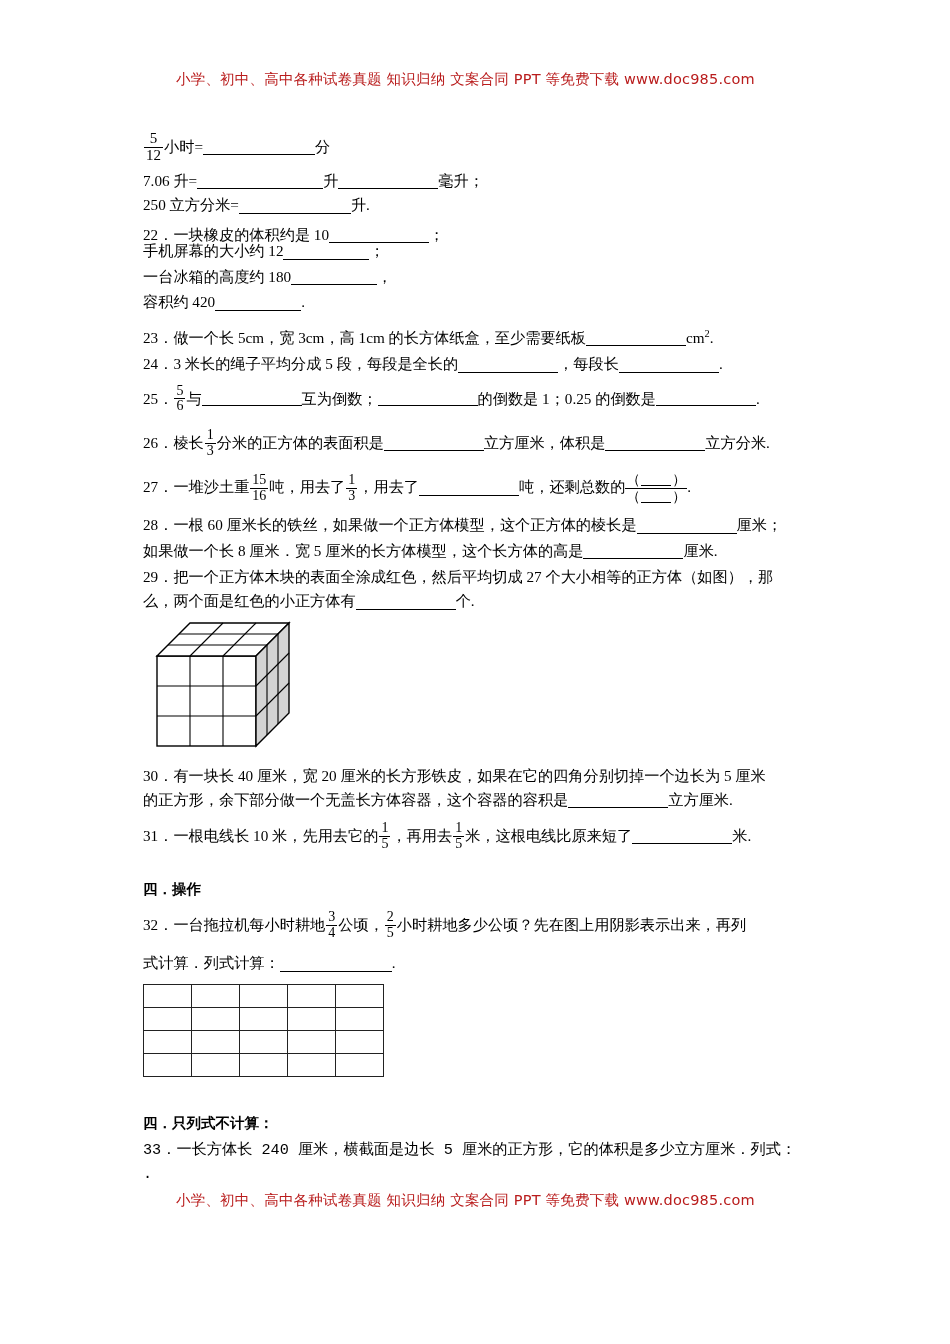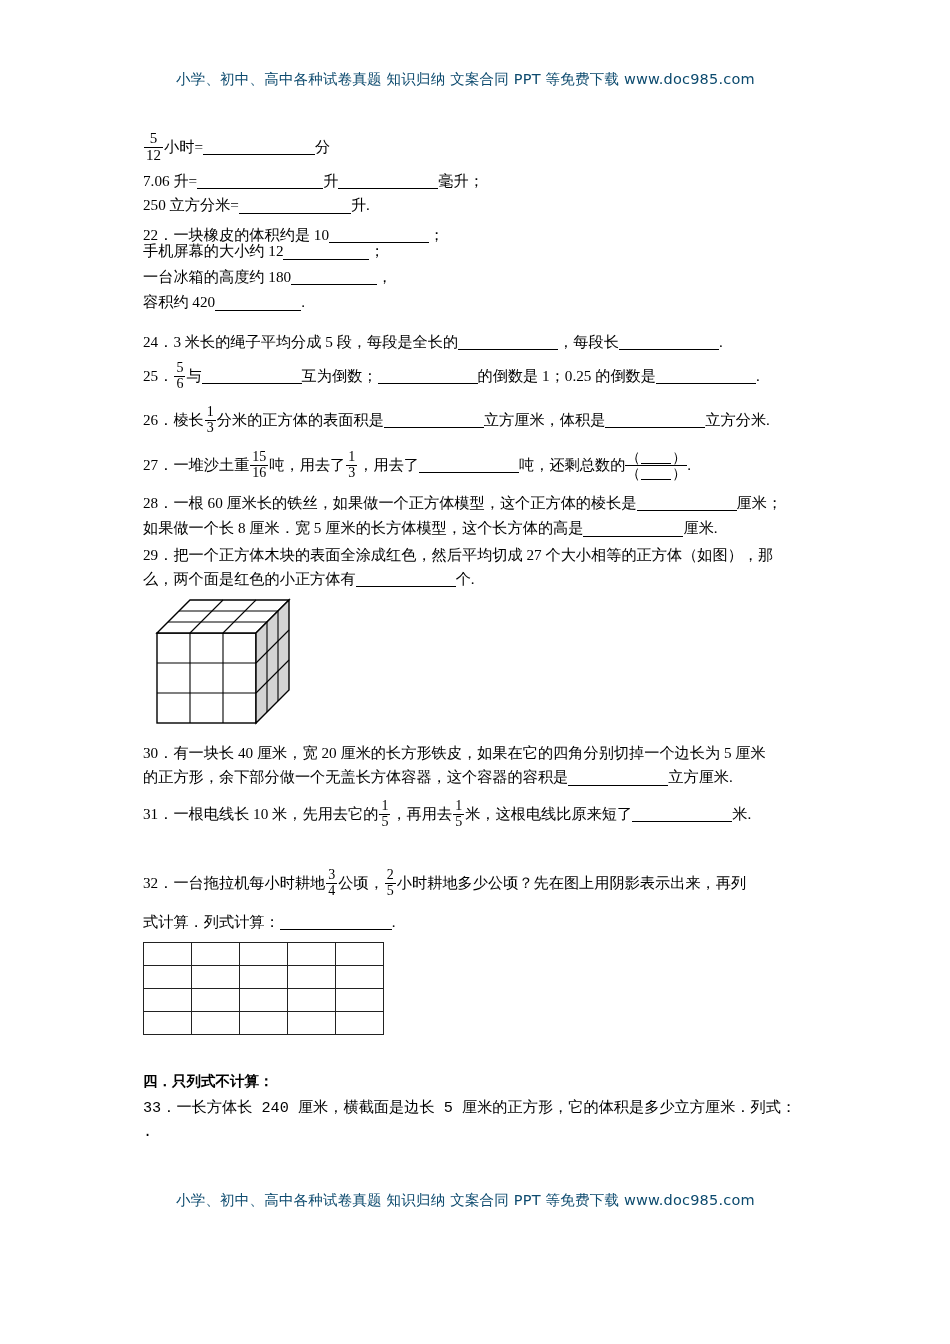--- a/index.html
+++ b/index.html
@@ -20,21 +20,21 @@
     left: 0; top: 0;
     width: 950px;
     height: 1344px;
   }
   .watermark {
     position: absolute;
     left: 176px;
     width: 640px;
     font-family: "DejaVu Sans", "Liberation Sans", sans-serif;
     font-size: 14.5px;
-    color: #0c4a6e;
+    color: #b91c1c;
     letter-spacing: 0.2px;
     white-space: nowrap;
   }
   .wm-top { top: 70px; }
   .wm-bottom { top: 1191px; }
 
   .content {
     position: absolute;
     left: 143px;
     top: 132px;
@@ -184,20 +184,23 @@
       <div class="line" style="margin-top:9px;">
         <span>一台冰箱的高度约 180</span><span class="blank b-md"></span><span>，</span>
       </div>
       <div class="line" style="margin-top:9px;">
         <span>容积约 420</span><span class="blank b-md"></span><span>.</span>
       </div>
     </div>
 
     <div class="spacer-sm"></div>
 
+    <div class="line blk" style="margin-top:6px;">
+      <span>23．</span><span>做一个长 5cm，宽 3cm，高 1cm 的长方体纸盒，至少需要纸板</span><span class="blank b-lg"></span><span>cm</span><sup class="exp">2</sup><span>.</span>
+    </div>
 
     <div class="line blk" style="margin-top:10px;">
       <span>24．</span><span>3 米长的绳子平均分成 5 段，每段是全长的</span><span class="blank b-lg"></span><span>，每段长</span><span class="blank b-lg"></span><span>.</span>
     </div>
 
     <div class="line blk" style="margin-top:12px; line-height:1.5;">
       <span>25．</span><span class="frac">
         <span class="num">5</span>
         <span class="den">6</span>
       </span><span>与</span><span class="blank b-lg"></span><span>互为倒数；</span><span class="blank b-lg"></span><span>的倒数是 1；0.25 的倒数是</span><span class="blank b-lg"></span><span>.</span>
@@ -288,20 +291,21 @@
         <span class="num">1</span>
         <span class="den">5</span>
       </span><span>，再用去</span><span class="frac">
         <span class="num">1</span>
         <span class="den">5</span>
       </span><span>米，这根电线比原来短了</span><span class="blank b-lg"></span><span>米.</span>
     </div>
 
     <div class="spacer-lg"></div>
 
+    <div class="section-head">四．操作</div>
 
     <div class="blk" style="margin-top:12px;">
       <div class="line" style="line-height:1.6;">
         <span>32．</span><span>一台拖拉机每小时耕地</span><span class="frac">
           <span class="num">3</span>
           <span class="den">4</span>
         </span><span>公顷，</span><span class="frac">
           <span class="num">2</span>
           <span class="den">5</span>
         </span><span>小时耕地多少公顷？先在图上用阴影表示出来，再列</span>

